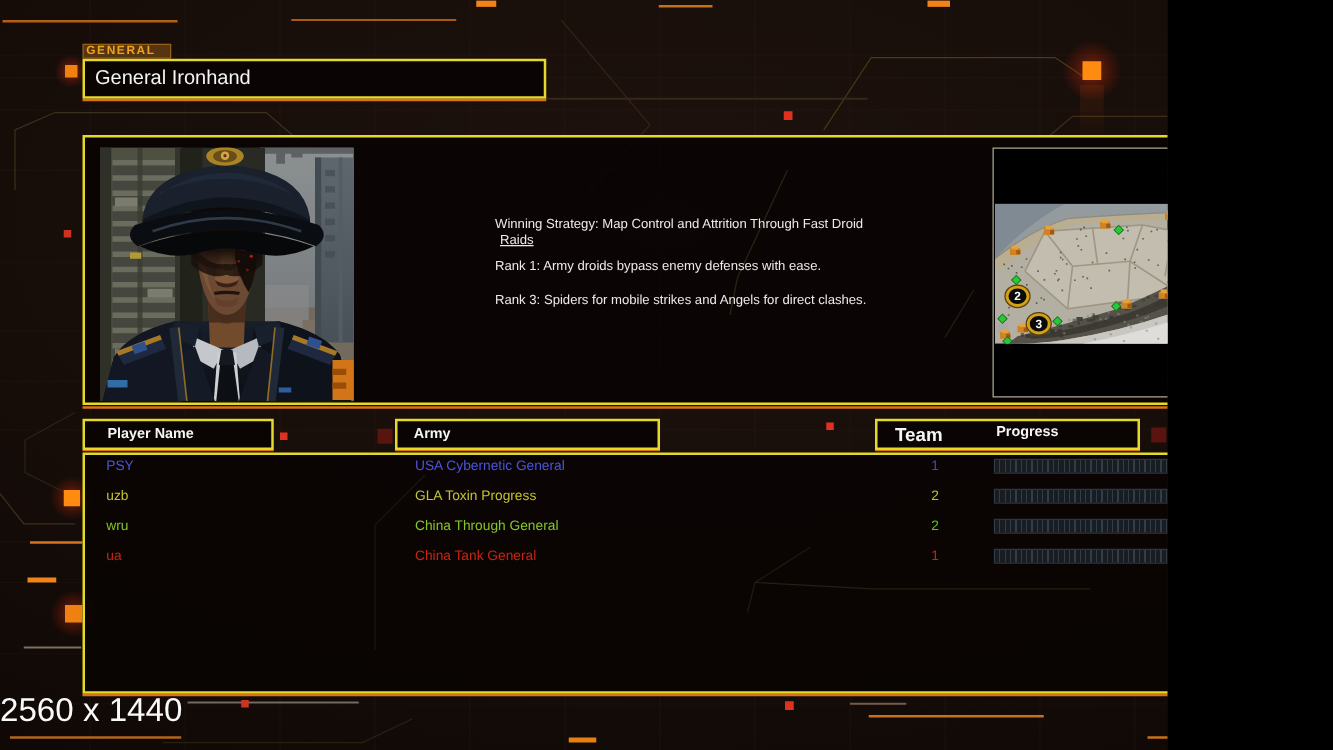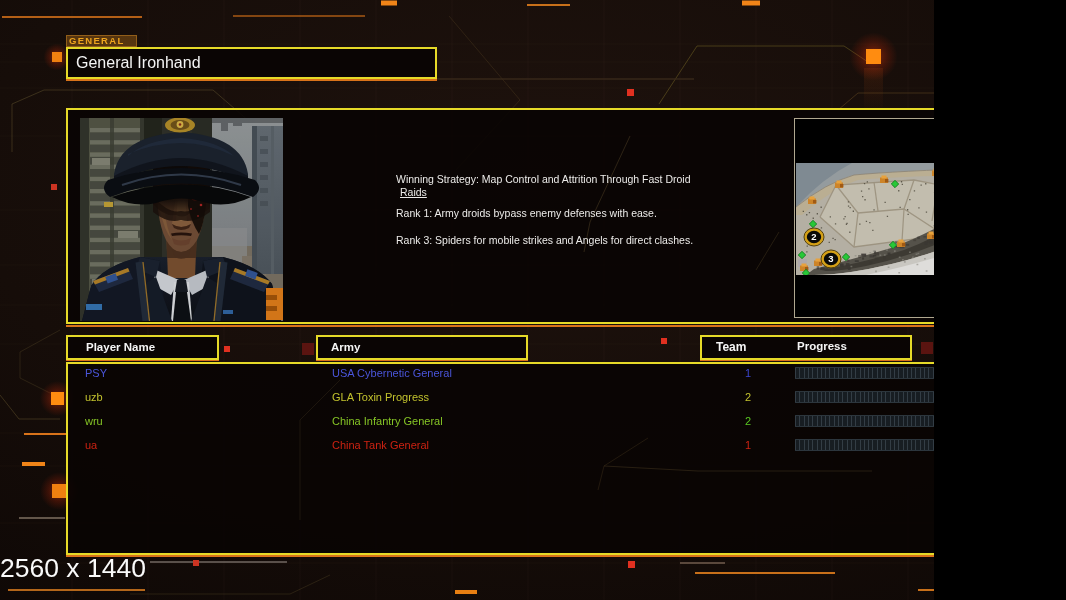--- a/index.html
+++ b/index.html
@@ -477,21 +477,21 @@
 <div style="position:absolute;left:86px;top:341px;font-size:11.5px;font-weight:bold;color:#f5f5f5;">Player Name</div>
 
 <div class="ybox" style="left:316px;top:335px;width:212px;height:25px;"></div>
 <div class="olineb" style="left:316px;top:360px;width:212px;height:1px;"></div>
 
 <div style="position:absolute;left:331px;top:341px;font-size:11.5px;font-weight:bold;color:#f5f5f5;">Army</div>
 
 <div class="ybox" style="left:700px;top:335px;width:212px;height:25px;"></div>
 <div class="olineb" style="left:700px;top:360px;width:212px;height:1px;"></div>
 
-<div style="position:absolute;left:716px;top:340px;font-size:12px;font-weight:bold;color:#f5f5f5;">Team</div>
+<div style="position:absolute;left:716px;top:340px;font-size:15px;font-weight:bold;color:#f5f5f5;">Team</div>
 
 <div style="position:absolute;left:797px;top:340px;font-size:11.5px;font-weight:bold;color:#f5f5f5;">Progress</div>
 
 <div class="ybox" style="left:66px;top:362px;width:933px;height:193px;"></div>
 
 <svg width="1066" height="600" viewBox="0 0 1066 600" style="position:absolute;left:0;top:0;pointer-events:none">
 <path d="M604,466 L698,471 L872,471" fill="none" stroke="#46381f" stroke-opacity="0.5" stroke-width="1"></path>
 <path d="M648,438 L604,466 L598,490" fill="none" stroke="#46381f" stroke-opacity="0.4" stroke-width="1"></path>
 <path d="M340,380 L300,420 L300,520" fill="none" stroke="#3a2e1c" stroke-opacity="0.4" stroke-width="1"></path>
 </svg>
@@ -505,21 +505,21 @@
 <div class="rowtxt" style="left:745px;top:367px;color:#3b46d0;">1</div>
 
 <div class="rowtxt" style="left:85px;top:391px;color:#c3c32e;">uzb</div>
 
 <div class="rowtxt" style="left:332px;top:391px;color:#c3c32e;">GLA Toxin Progress</div>
 
 <div class="rowtxt" style="left:745px;top:391px;color:#c3c32e;">2</div>
 
 <div class="rowtxt" style="left:85px;top:415px;color:#86c626;">wru</div>
 
-<div class="rowtxt" style="left:332px;top:415px;color:#86c626;">China Infantry General</div>
+<div class="rowtxt" style="left:332px;top:415px;color:#86c626;">China Through General</div>
 
 <div class="rowtxt" style="left:745px;top:415px;color:#59c822;">2</div>
 
 <div class="rowtxt" style="left:85px;top:439px;color:#cc2212;">ua</div>
 
 <div class="rowtxt" style="left:332px;top:439px;color:#cc2212;">China Tank General</div>
 
 <div class="rowtxt" style="left:745px;top:439px;color:#cc2212;">1</div>
 
 <div class="pbar" style="top:367px"></div>

